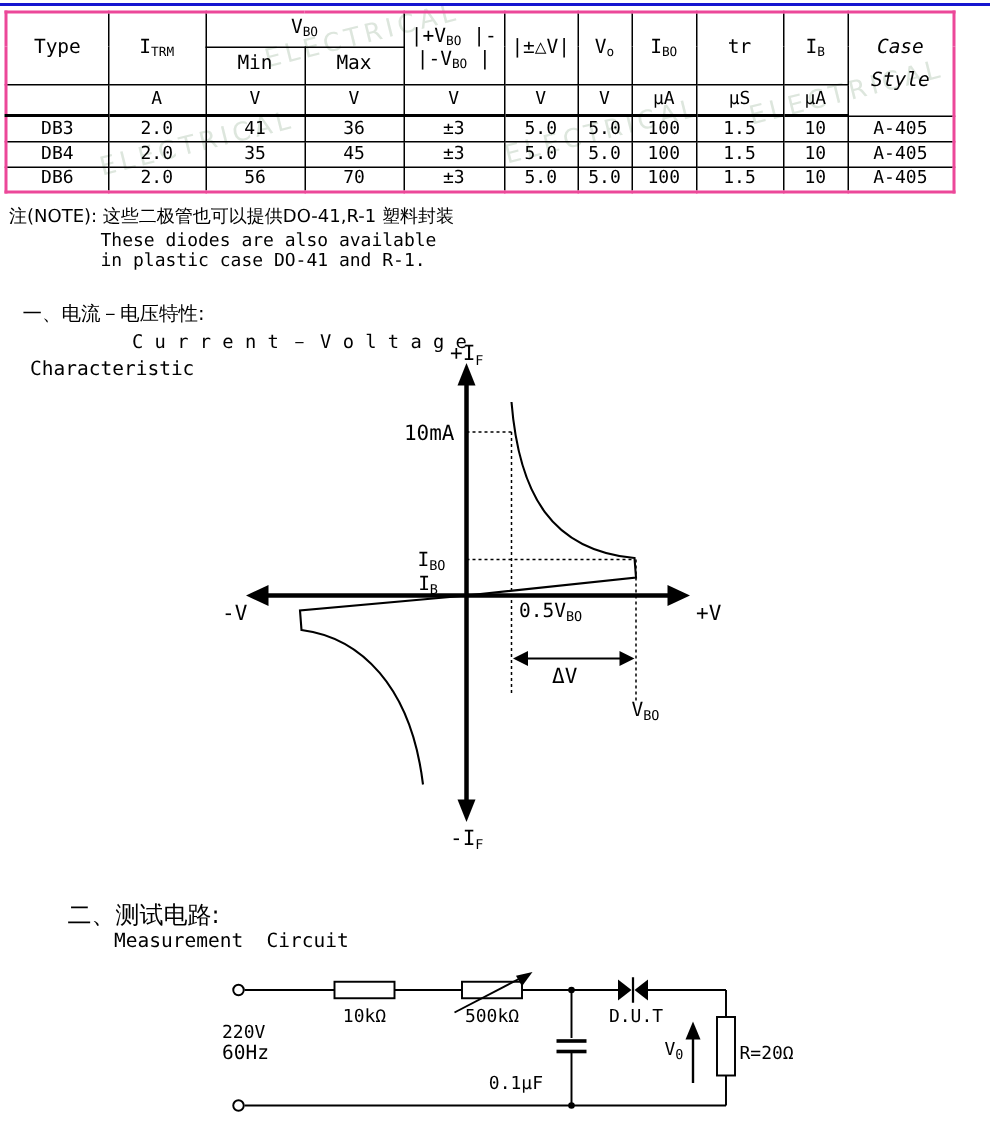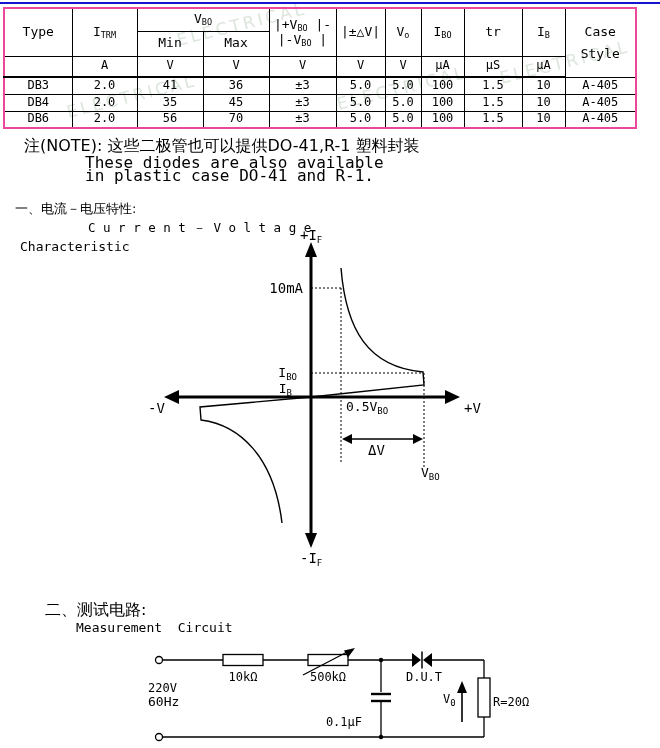--- a/index.html
+++ b/index.html
@@ -13,30 +13,30 @@
   #toprule{position:absolute;left:0;top:2px;width:660px;height:2px;}
   
   #spec{position:absolute;left:3px;top:7px;border-collapse:collapse;table-layout:fixed;border:2px solid #ec4899;}
   #spec td{border:1px solid #000;text-align:center;vertical-align:middle;padding:0;font-size:12px;line-height:1.15;}
   #spec tr.h1 td, #spec tr.h2 td{font-size:13px;}
   #spec tr.h1{height:23px;} #spec tr.h2{height:25px;}
   #spec tr.units{height:21px;} #spec tr.units td{border-bottom:2px solid #000;}
   #spec tr.drow{height:17px;}
   #spec .diffcell{font-size:11.5px;line-height:1.2;}
   #spec sub{font-size:8.5px;vertical-align:-2px;line-height:0;}
-  #spec .case div{line-height:1.7;}
+  #spec .case div{line-height:1.7;font-style:italic;}
   
   svg text{font-family:"DejaVu Sans Mono","DejaVu Sans",monospace;fill:#000;}
   .svgsub{font-size:9px;}
   .glab{font-size:13px;}
   .glab-big{font-size:14px;}
   .clab{font-size:12px;}
   
   .wm{position:absolute;color:#dde6dd;font-size:17px;letter-spacing:3px;transform:rotate(-14deg);z-index:0;font-family:"DejaVu Sans",sans-serif;}
-  .note{font-size:16px;margin-left:18px;}
+  .note{font-size:12px;}
   .cjk{font-family:"DejaVu Sans",sans-serif;}
 </style>
 </head>
 <body>
 
 <div class="wm" style="left:175px;top:14px;">ELECTRICAL</div>
 <div class="wm" style="left:65px;top:86px;">ELECTRICAL</div>
 <div class="wm" style="left:335px;top:78px;">ELECTRICAL</div>
 <div class="wm" style="left:498px;top:52px;">ELECTRICAL</div>
 

